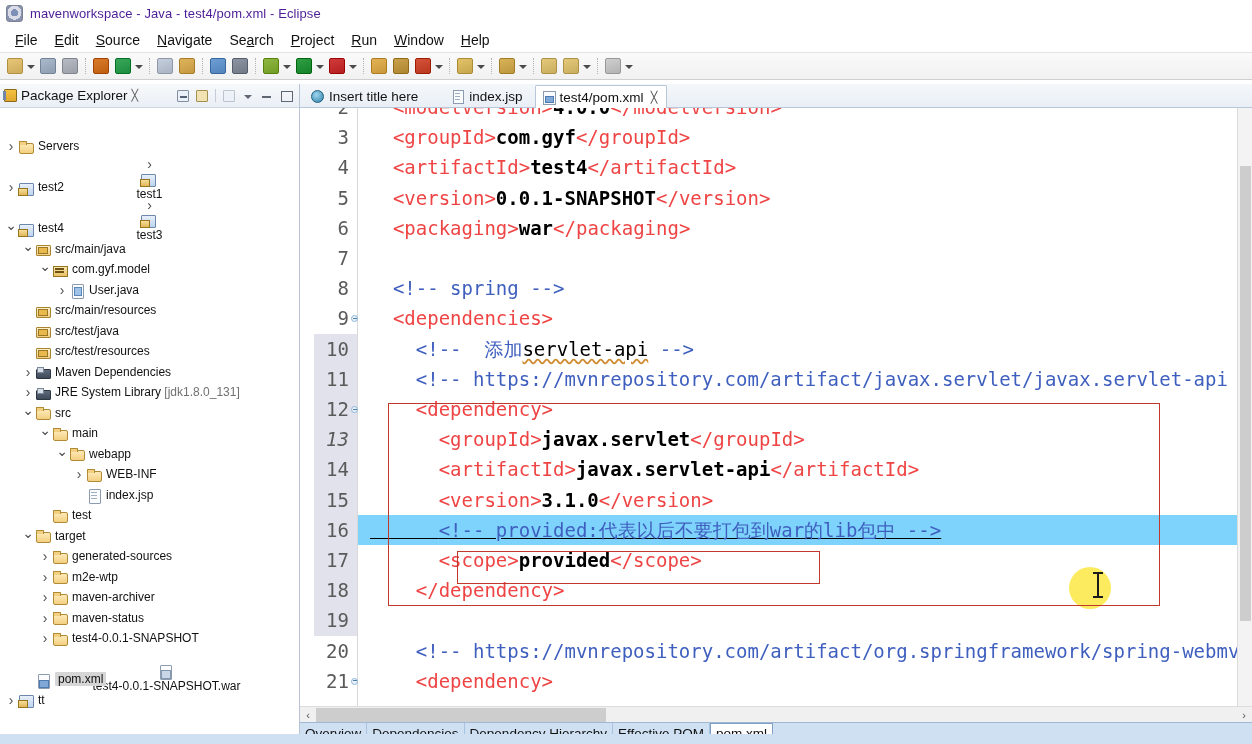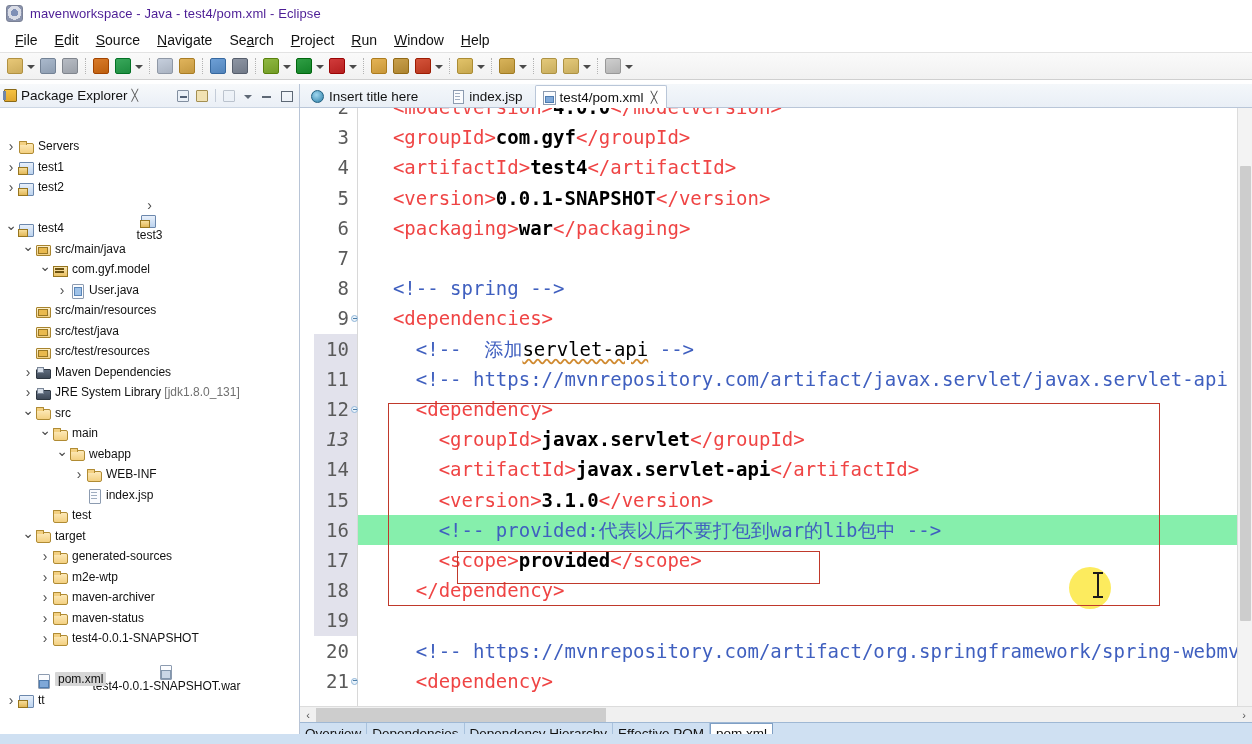--- a/index.html
+++ b/index.html
@@ -308,21 +308,21 @@
     flex:1 1 auto; position:relative; overflow:hidden;
     font-family:"DejaVu Sans Mono", monospace;
     font-size:19px;
     white-space:pre;
   }
   .cline {
     height:30.2px; line-height:30.2px;
     padding-left:12px;
     position:relative;
   }
-  .cline.cur { background:#86efac; }
+  .cline.cur { background:#7dd3fc;text-decoration:underline; }
   .tag   { color:#ef4444; }
   .txt   { color:#000000; font-weight:bold; }
   .cmt   { color:#3f5fbf; }
   .sqg   { text-decoration:underline; text-decoration-style:wavy;
            text-decoration-color:#d08a30; text-underline-offset:3px; }
 
   
   .annot {
     position:absolute; border:1.6px solid #c0392b; pointer-events:none; z-index:6;
   }
@@ -521,21 +521,21 @@
       </div>
     </div>
     <div id="tree">
         <div class="trow" style="padding-left: 4px;">
           <div class="twist closed"></div>
           <div class="ticon">
             <span class="ic-folder"></span>
           </div>
           <div class="tlabel">Servers</div>
         </div>
-        <div class="trow" style="padding-left: 4px;">
+        <div class="trow" style="padding-left: 4px; flex-direction: column;">
           <div class="twist closed"></div>
           <div class="ticon">
             <span class="ic-proj"></span>
           </div>
           <div class="tlabel">test1</div>
         </div>
         <div class="trow" style="padding-left: 4px;">
           <div class="twist closed"></div>
           <div class="ticon">
             <span class="ic-proj"></span>

